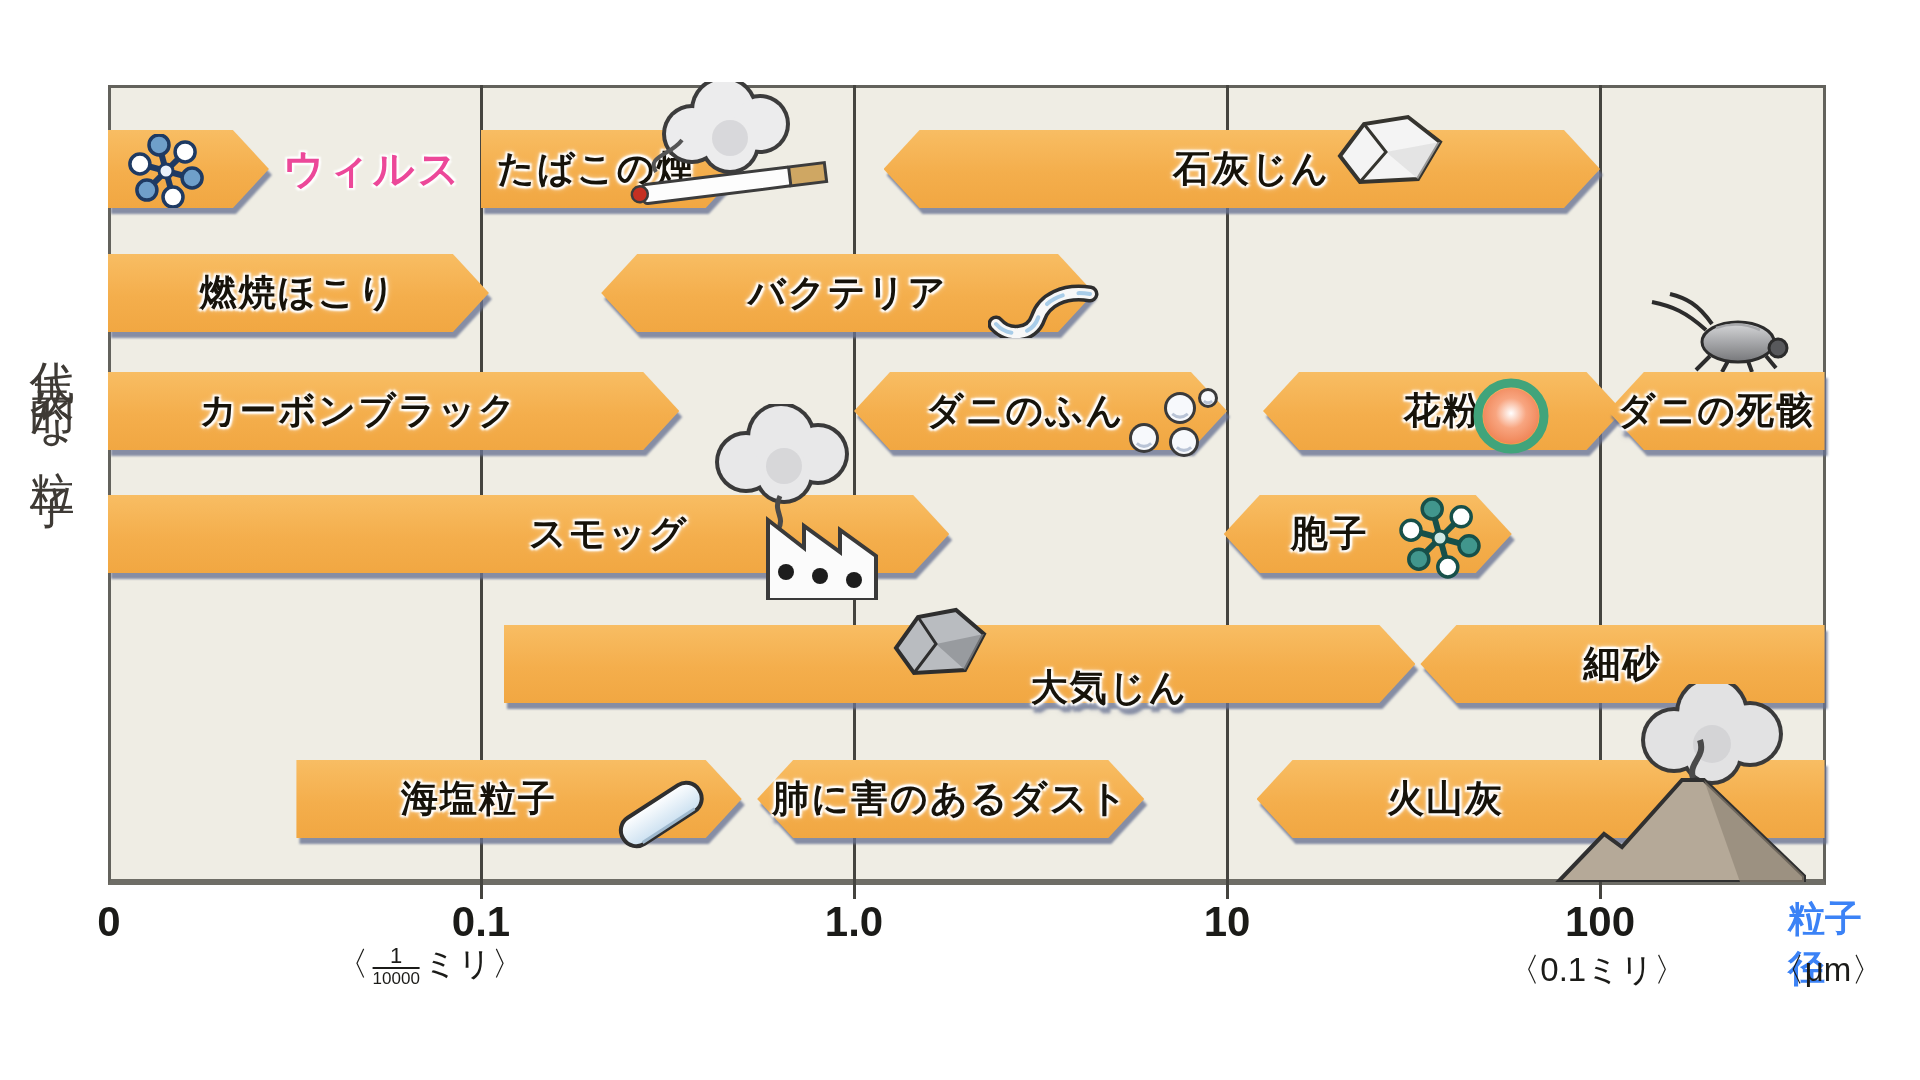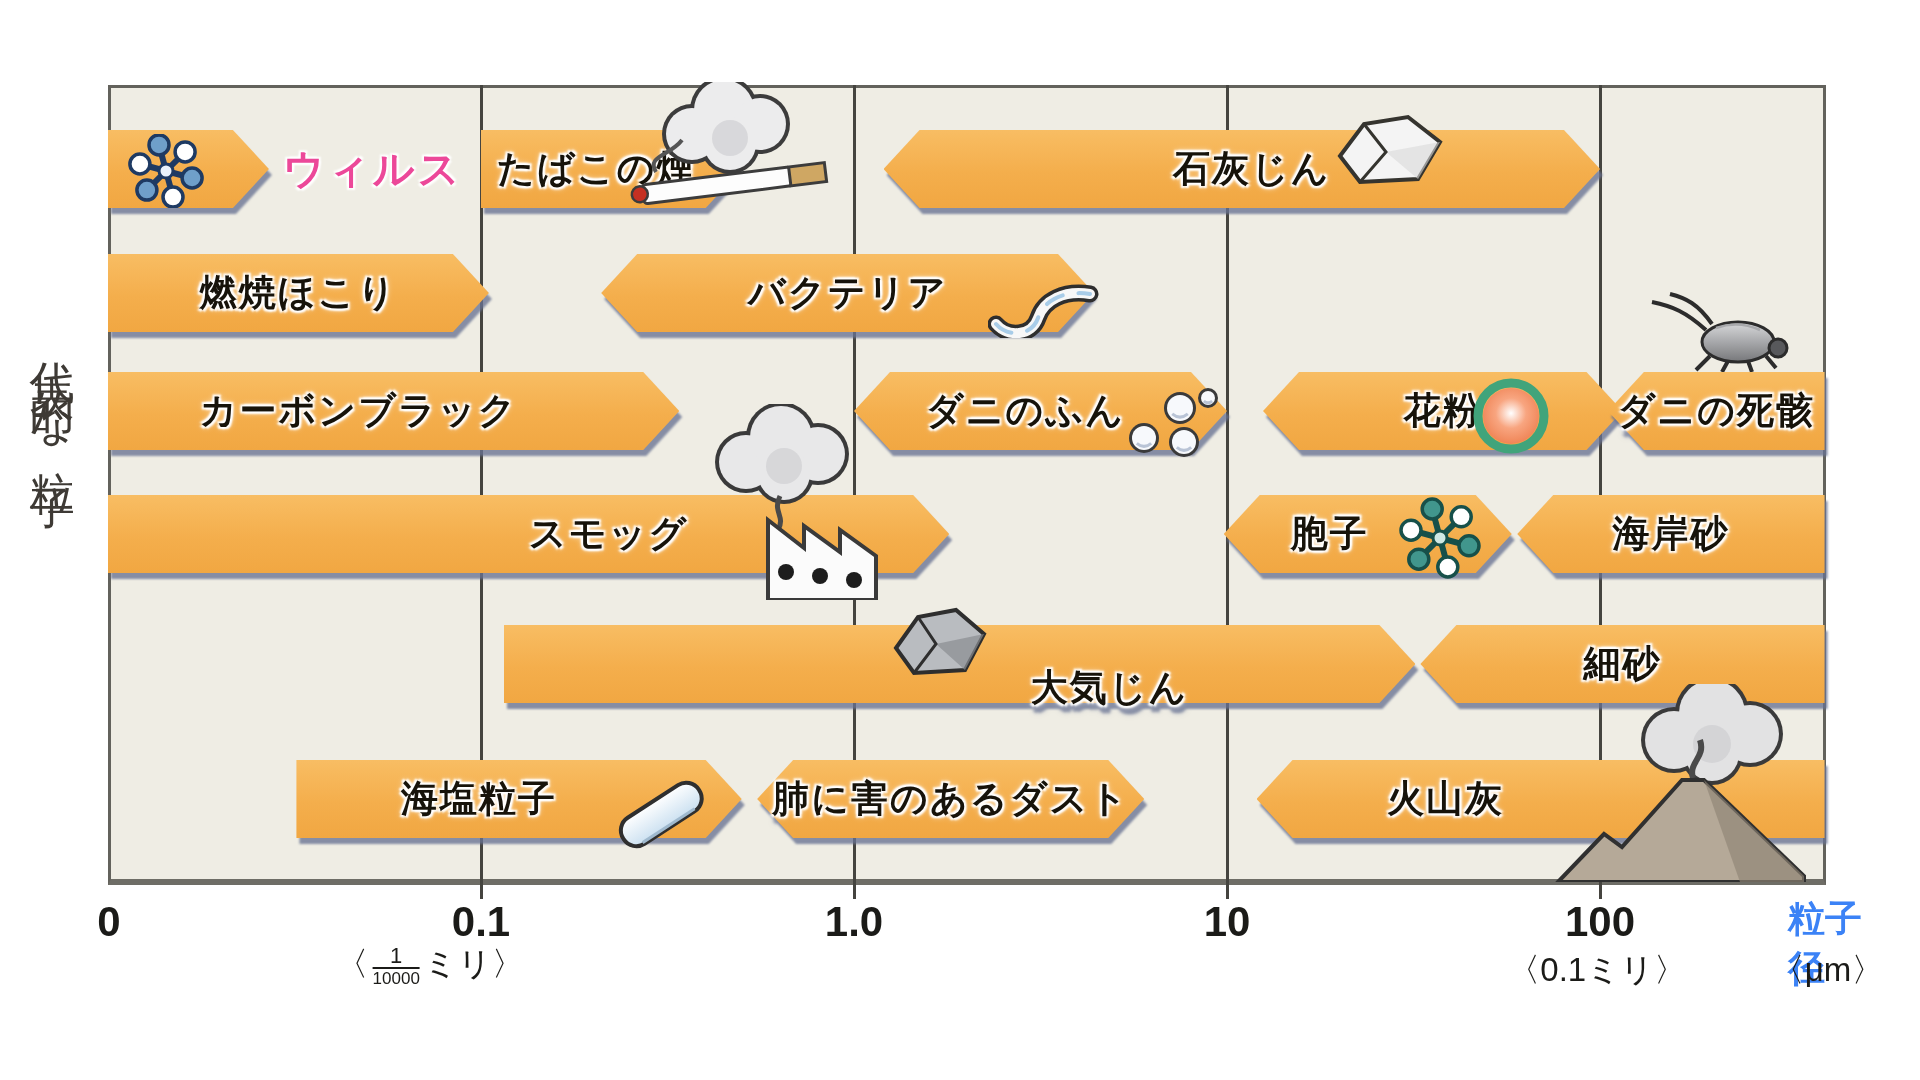--- a/index.html
+++ b/index.html
@@ -87,24 +87,20 @@
       <div class="band-label" style="transform: translateX(0px);">ダニの死骸</div>
     </div>
     <div class="band" style="left: 108px; top: 495px; width: 841.217px;">
       <div class="band-shape" style="clip-path: polygon(0px 0px, 805.217px 0px, 841.217px 39px, 805.217px 78px, 0px 78px);"></div>
       <div class="band-label" style="transform: translateX(80px);">スモッグ</div>
     </div>
     <div class="band" style="left: 1223.73px; top: 495px; width: 288.031px;">
       <div class="band-shape" style="clip-path: polygon(36px 0px, 252.031px 0px, 288.031px 39px, 252.031px 78px, 36px 78px, 0px 39px);"></div>
       <div class="band-label" style="transform: translateX(-38px);">胞子</div>
     </div>
-    <div class="band" style="left: 1517.25px; top: 495px; width: 307.318px;">
-      <div class="band-shape" style="clip-path: polygon(36px 0px, 307.318px 0px, 307.318px 78px, 36px 78px, 0px 39px);"></div>
-      <div class="band-label" style="transform: translateX(0px);">海岸砂</div>
-    </div>
     <div class="band" style="left: 503.64px; top: 625px; width: 911.781px;">
       <div class="band-shape" style="clip-path: polygon(0px 0px, 875.781px 0px, 911.781px 39px, 875.781px 78px, 0px 78px);"></div>
       <div class="band-label" style="transform: translateX(150px); margin-top: 24px;">大気じん</div>
     </div>
     <div class="band" style="left: 1420.41px; top: 625px; width: 404.163px;">
       <div class="band-shape" style="clip-path: polygon(36px 0px, 404.163px 0px, 404.163px 78px, 36px 78px, 0px 39px);"></div>
       <div class="band-label" style="transform: translateX(0px);">細砂</div>
     </div>
     <div class="band" style="left: 296.421px; top: 760px; width: 445.295px;">
       <div class="band-shape" style="clip-path: polygon(0px 0px, 409.295px 0px, 445.295px 39px, 409.295px 78px, 0px 78px);"></div>

